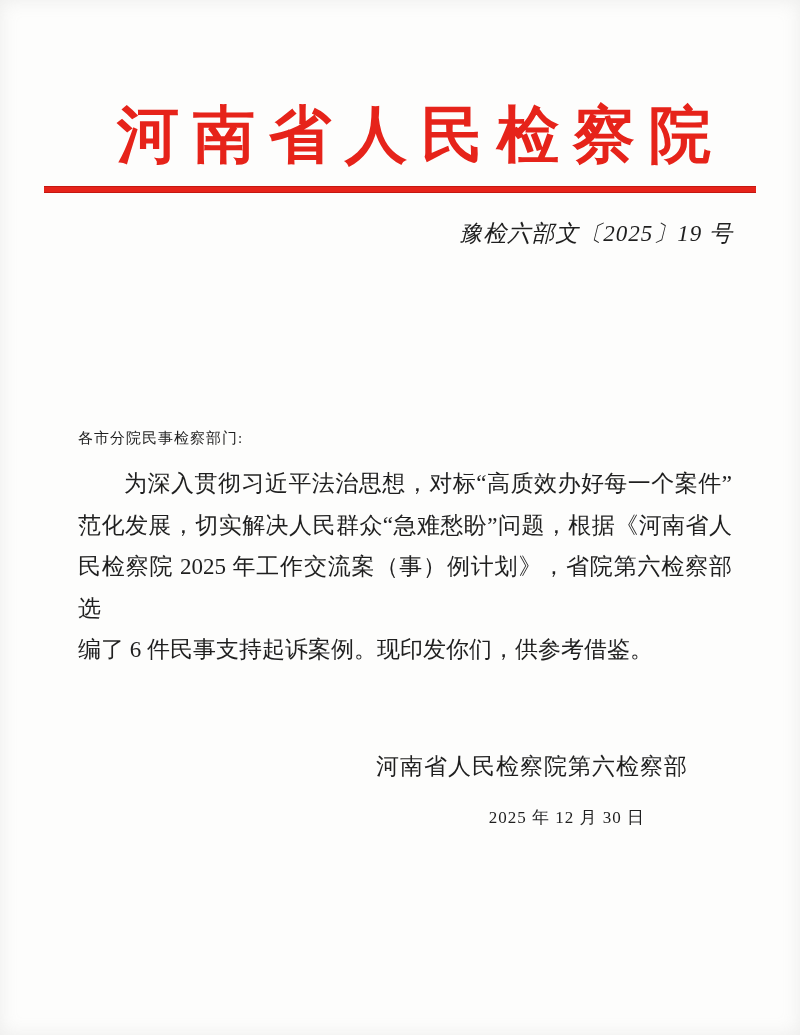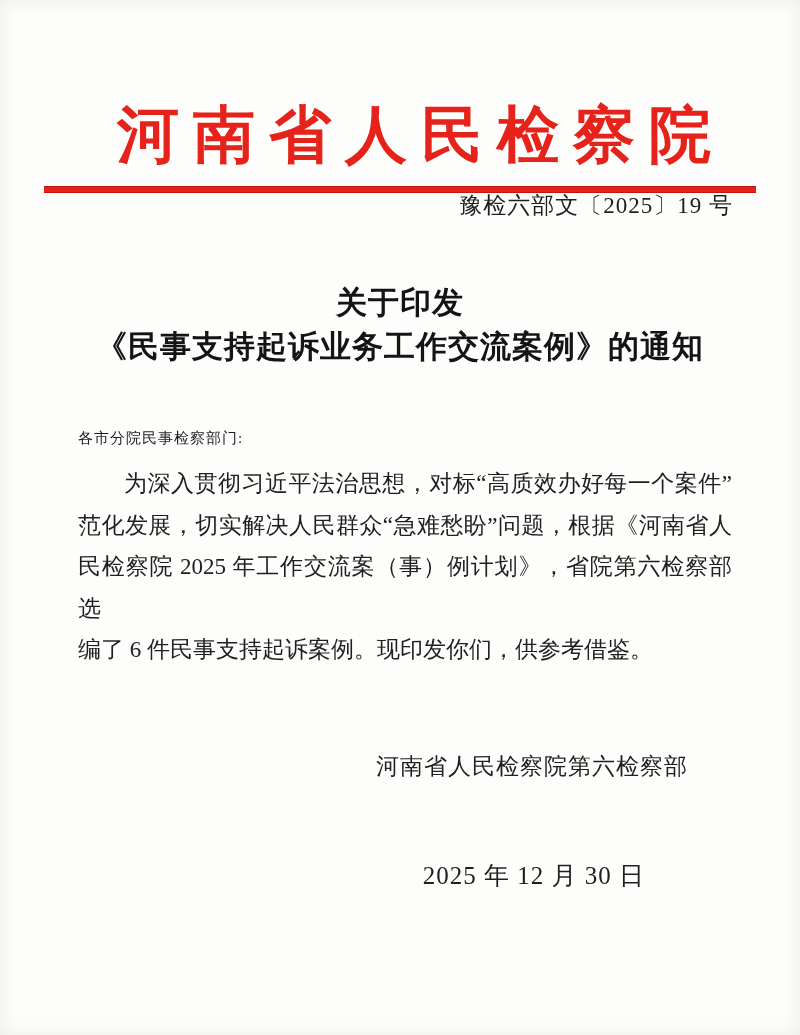--- a/index.html
+++ b/index.html
@@ -40,26 +40,27 @@
     top: 186px;
     left: 44px;
     width: 712px;
     height: 7px;
     background: #e6231a;
     border-top: 1px solid #c41711;
     border-bottom: 1px solid #c41711;
   }
   .doc-number {
     position: absolute;
-    top: 191px;
+    top: 219px;
     right: 67px;
     font-size: 23px;
     line-height: 30px;
     letter-spacing: 1px;
     white-space: nowrap;
+    font-style: italic;
   }
   .doc-title {
     position: absolute;
     top: 281px;
     left: 0;
     width: 100%;
     text-align: center;
     font-weight: 700;
     font-size: 31px;
     line-height: 44px;
@@ -96,43 +97,39 @@
     position: absolute;
     top: 752px;
     right: 112px;
     font-size: 23px;
     line-height: 30px;
     letter-spacing: 1px;
     white-space: nowrap;
   }
   .signature-date {
     position: absolute;
-    top: 861px;
+    top: 803px;
     right: 155px;
-    font-size: 25px;
+    font-size: 17px;
     line-height: 30px;
     letter-spacing: 1px;
     white-space: nowrap;
   }
 </style>
 </head>
 <body>
 
 <div class="page">
 
   <div class="agency-title">河南省人民检察院</div>
 
   <div class="red-rule"></div>
 
   <div class="doc-number">豫检六部文〔2025〕19 号</div>
 
-  <div class="doc-title">
-    <div>关于印发</div>
-    <div>《民事支持起诉业务工作交流案例》的通知</div>
-  </div>
 
   <div class="salutation">各市分院民事检察部门:</div>
 
   <div class="body-paragraph">
     <div class="body-line first">为深入贯彻习近平法治思想，对标“高质效办好每一个案件”</div>
     <div class="body-line">范化发展，切实解决人民群众“急难愁盼”问题，根据《河南省人</div>
     <div class="body-line">民检察院 2025 年工作交流案（事）例计划》，省院第六检察部选</div>
     <div class="body-line last">编了 6 件民事支持起诉案例。现印发你们，供参考借鉴。</div>
   </div>
 

